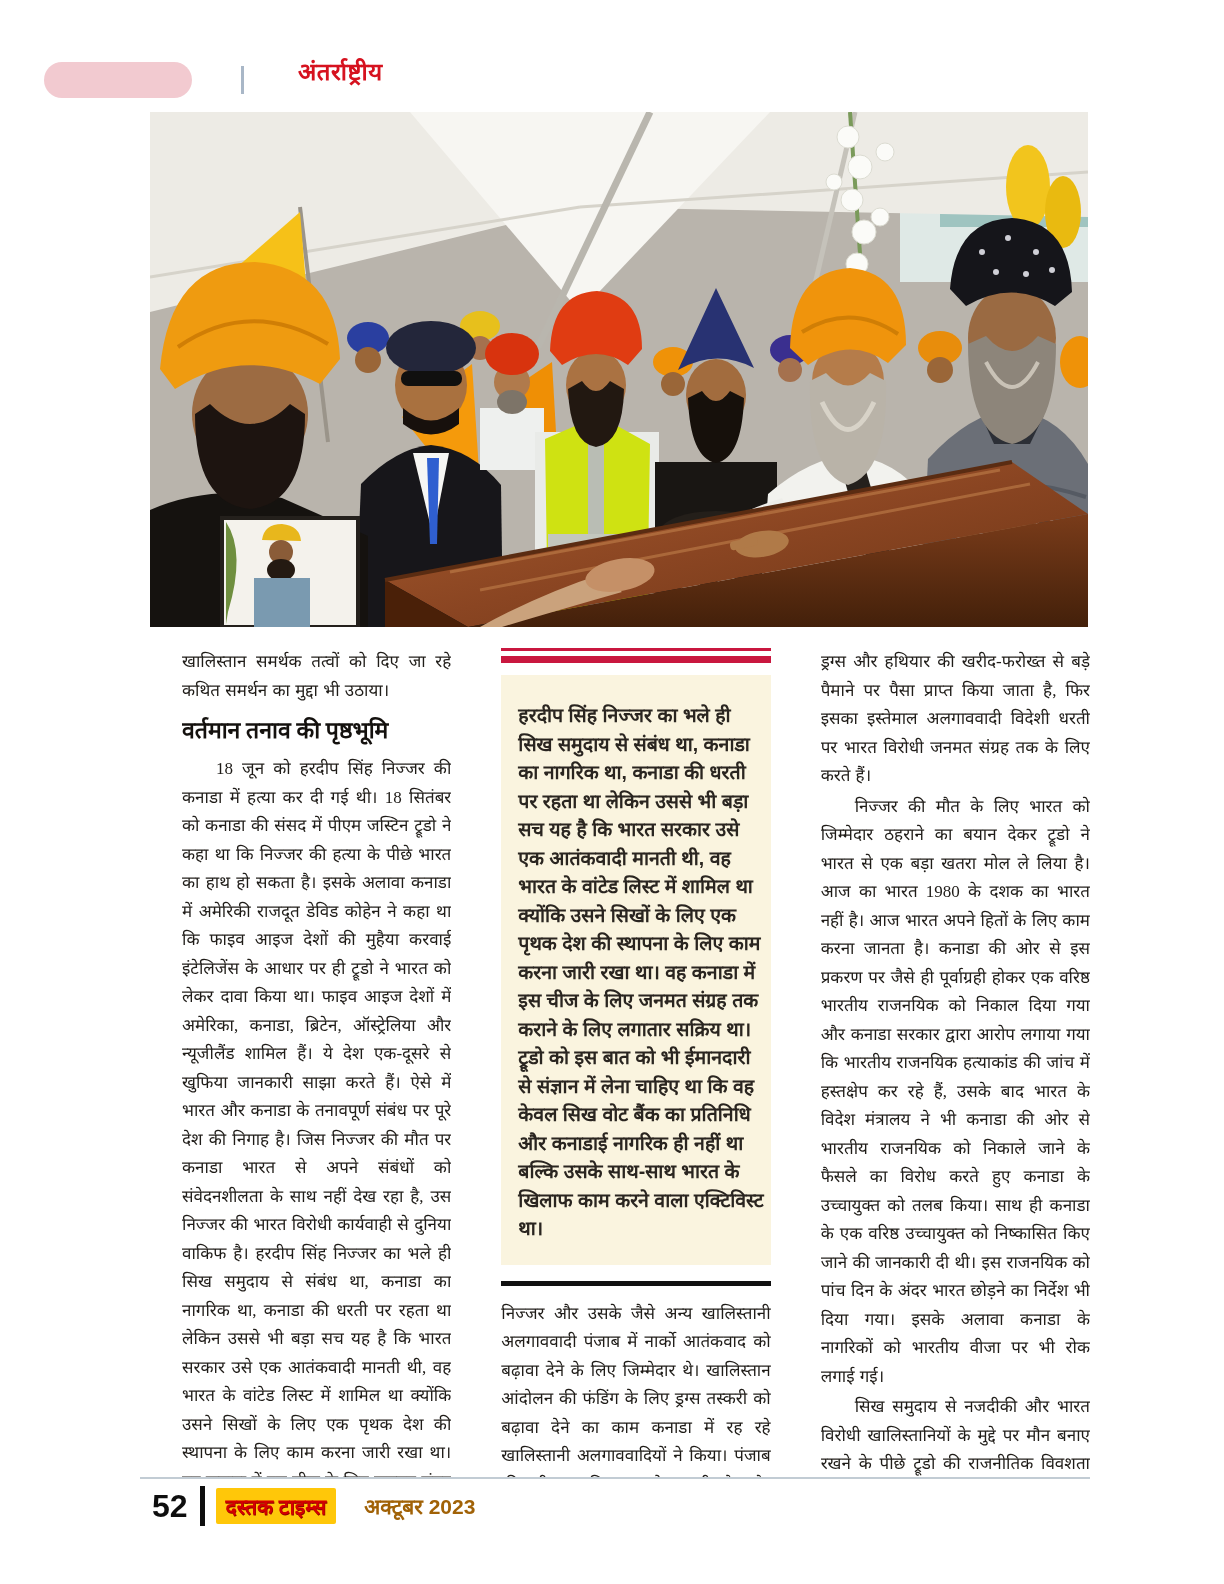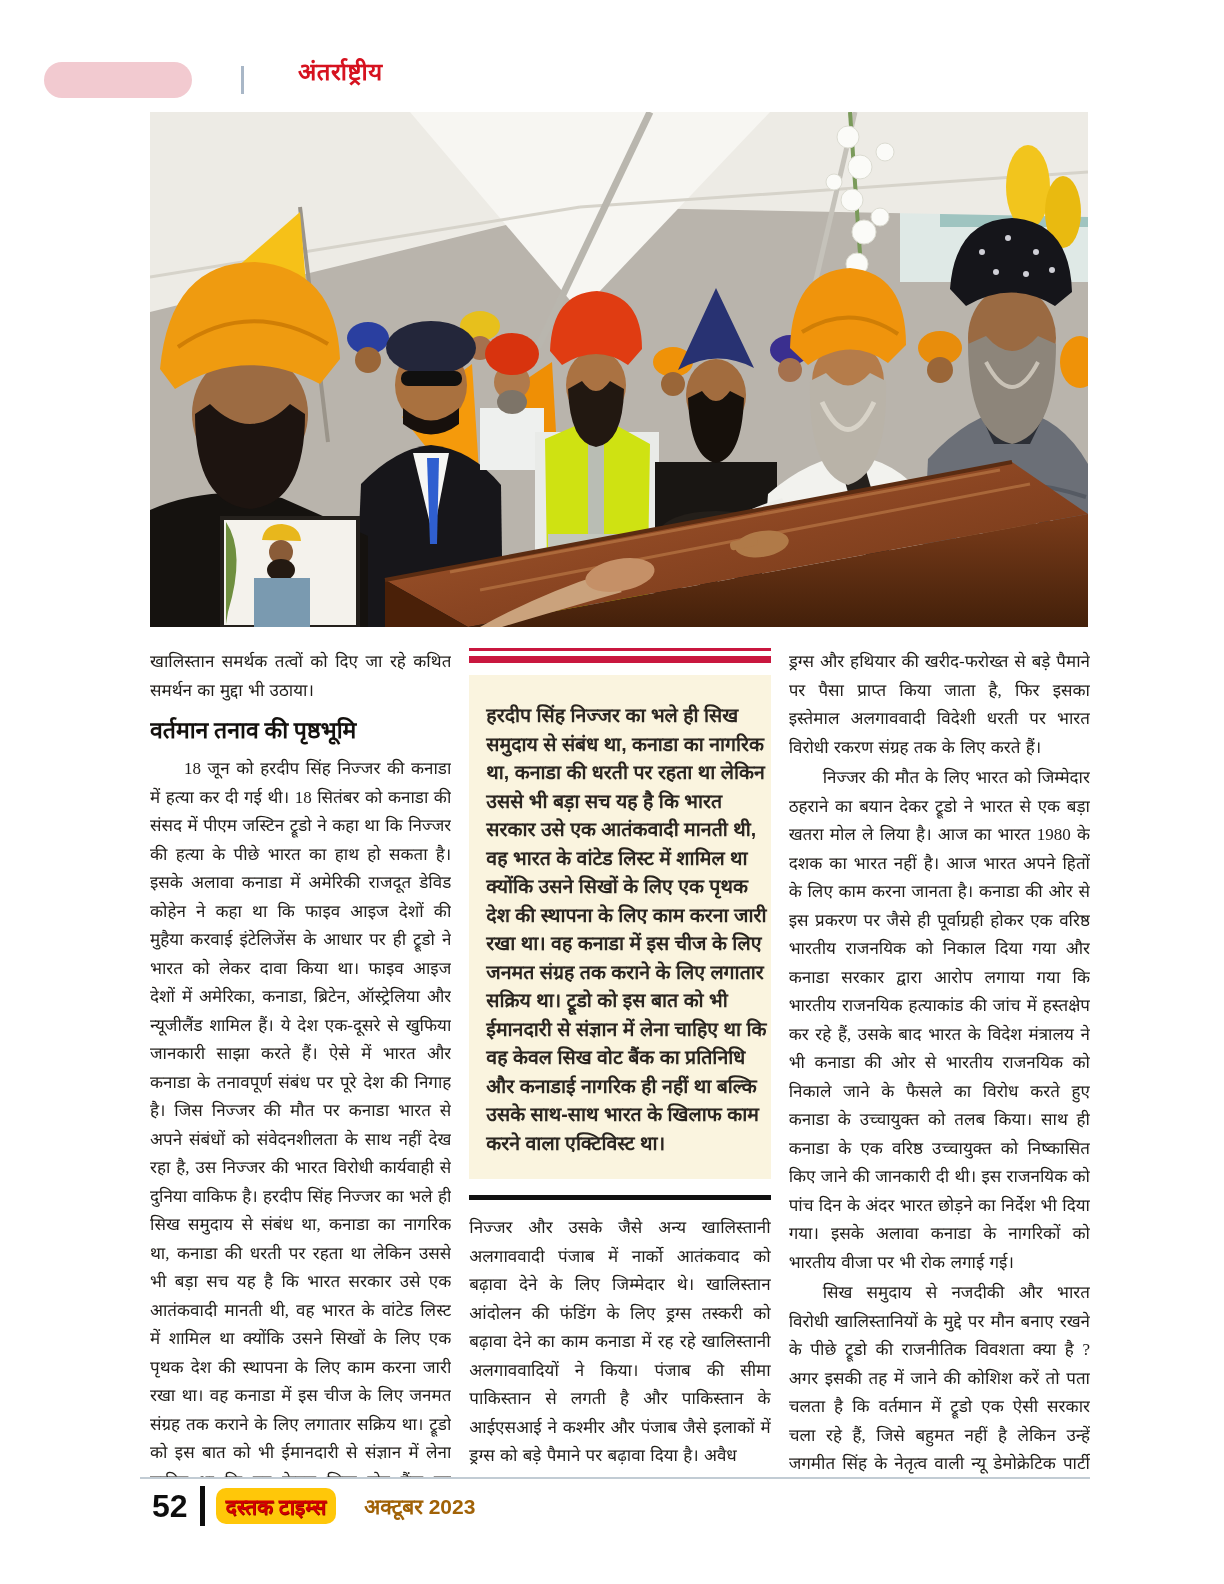--- a/index.html
+++ b/index.html
@@ -28,21 +28,21 @@
     position:absolute;left:150px;top:112px;width:938px;height:515px;
     overflow:hidden;background:#b9b4ac;
   }
   .photo-frame svg{display:block;width:938px;height:515px;}
 
   
   .content{
     position:absolute;left:150px;top:648px;width:940px;height:830px;
     display:flex;gap:18px;overflow:hidden;
   }
-  .col{flex:1 1 0;min-width:0;overflow:hidden;}
+  .col{flex:1 1 0;min-width:0;overflow:hidden;margin-left:32px;}
   .para{
     font-size:17px;line-height:28.5px;text-align:justify;margin:0 0 2px 0;
     word-spacing:1px;
   }
   .indent{text-indent:34px;}
   .col-heading{
     font-size:23px;font-weight:bold;margin:10px 0 10px 0;color:#14110e;
     font-family:Liberation Serif, serif;
   }
   .heading-first{margin-top:8px;}
@@ -65,21 +65,21 @@
   .footer{
     position:absolute;left:152px;top:1486px;display:flex;align-items:center;
   }
   .page-number{
     font-size:32px;font-weight:bold;color:#0e0e0e;
     font-family:"Liberation Sans","DejaVu Sans",sans-serif;
   }
   .footer-bar{width:5px;height:40px;background:#0e0e0e;margin:0 11px 0 12px;}
   .magazine-logo{
     background:#ffc709;color:#d40000;font-weight:bold;font-size:21px;
-    padding:4px 10px;border-radius:10px;
+    padding:4px 10px;border-radius:2px;
     font-family:"Liberation Sans","DejaVu Sans",sans-serif;
     text-shadow:0.5px 0.5px 0 #8d0000;white-space:nowrap;
   }
   .issue-date{
     margin-left:28px;font-size:21px;font-weight:bold;color:#a16207;
     font-family:"Liberation Sans","DejaVu Sans",sans-serif;white-space:nowrap;
   }
 </style>
 </head>
 <body>
@@ -267,21 +267,21 @@
 
     <div class="col">
       <div class="quote-rule-thin"></div>
       <div class="quote-rule-thick"></div>
       <div class="quote-box">हरदीप सिंह निज्जर का भले ही सिख समुदाय से संबंध था, कनाडा का नागरिक था, कनाडा की धरती पर रहता था लेकिन उससे भी बड़ा सच यह है कि भारत सरकार उसे एक आतंकवादी मानती थी, वह भारत के वांटेड लिस्ट में शामिल था क्योंकि उसने सिखों के लिए एक पृथक देश की स्थापना के लिए काम करना जारी रखा था। वह कनाडा में इस चीज के लिए जनमत संग्रह तक कराने के लिए लगातार सक्रिय था। ट्रूडो को इस बात को भी ईमानदारी से संज्ञान में लेना चाहिए था कि वह केवल सिख वोट बैंक का प्रतिनिधि और कनाडाई नागरिक ही नहीं था बल्कि उसके साथ-साथ भारत के खिलाफ काम करने वाला एक्टिविस्ट था।</div>
       <div class="black-rule"></div>
       <p class="para after-rule">निज्जर और उसके जैसे अन्य खालिस्तानी अलगाववादी पंजाब में नार्को आतंकवाद को बढ़ावा देने के लिए जिम्मेदार थे। खालिस्तान आंदोलन की फंडिंग के लिए ड्रग्स तस्करी को बढ़ावा देने का काम कनाडा में रह रहे खालिस्तानी अलगाववादियों ने किया। पंजाब की सीमा पाकिस्तान से लगती है और पाकिस्तान के आईएसआई ने कश्मीर और पंजाब जैसे इलाकों में ड्रग्स को बड़े पैमाने पर बढ़ावा दिया है। अवैध</p>
     </div>
 
     <div class="col">
-      <p class="para">ड्रग्स और हथियार की खरीद-फरोख्त से बड़े पैमाने पर पैसा प्राप्त किया जाता है, फिर इसका इस्तेमाल अलगाववादी विदेशी धरती पर भारत विरोधी रकरण संग्रह तक के लिए करते हैं।</p>
+      <p class="para">ड्रग्स और हथियार की खरीद-फरोख्त से बड़े पैमाने पर पैसा प्राप्त किया जाता है, फिर इसका इस्तेमाल अलगाववादी विदेशी धरती पर भारत विरोधी जनमत संग्रह तक के लिए करते हैं।</p>
       <p class="para indent">निज्जर की मौत के लिए भारत को जिम्मेदार ठहराने का बयान देकर ट्रूडो ने भारत से एक बड़ा खतरा मोल ले लिया है। आज का भारत 1980 के दशक का भारत नहीं है। आज भारत अपने हितों के लिए काम करना जानता है। कनाडा की ओर से इस प्रकरण पर जैसे ही पूर्वाग्रही होकर एक वरिष्ठ भारतीय राजनयिक को निकाल दिया गया और कनाडा सरकार द्वारा आरोप लगाया गया कि भारतीय राजनयिक हत्याकांड की जांच में हस्तक्षेप कर रहे हैं, उसके बाद भारत के विदेश मंत्रालय ने भी कनाडा की ओर से भारतीय राजनयिक को निकाले जाने के फैसले का विरोध करते हुए कनाडा के उच्चायुक्त को तलब किया। साथ ही कनाडा के एक वरिष्ठ उच्चायुक्त को निष्कासित किए जाने की जानकारी दी थी। इस राजनयिक को पांच दिन के अंदर भारत छोड़ने का निर्देश भी दिया गया। इसके अलावा कनाडा के नागरिकों को भारतीय वीजा पर भी रोक लगाई गई।</p>
       <p class="para indent">सिख समुदाय से नजदीकी और भारत विरोधी खालिस्तानियों के मुद्दे पर मौन बनाए रखने के पीछे ट्रूडो की राजनीतिक विवशता क्या है ? अगर इसकी तह में जाने की कोशिश करें तो पता चलता है कि वर्तमान में ट्रूडो एक ऐसी सरकार चला रहे हैं, जिसे बहुमत नहीं है लेकिन उन्हें जगमीत सिंह के नेतृत्व वाली न्यू डेमोक्रेटिक पार्टी का समर्थन हासिल है। वर्ष 2019 में समय से पहले चुनाव कराए गए थे और ट्रूडो की लिबरल</p>
     </div>
 
   </div>
 
   <div class="footer-rule"></div>
   <div class="footer">
     <span class="page-number">52</span>
     <span class="footer-bar"></span>

